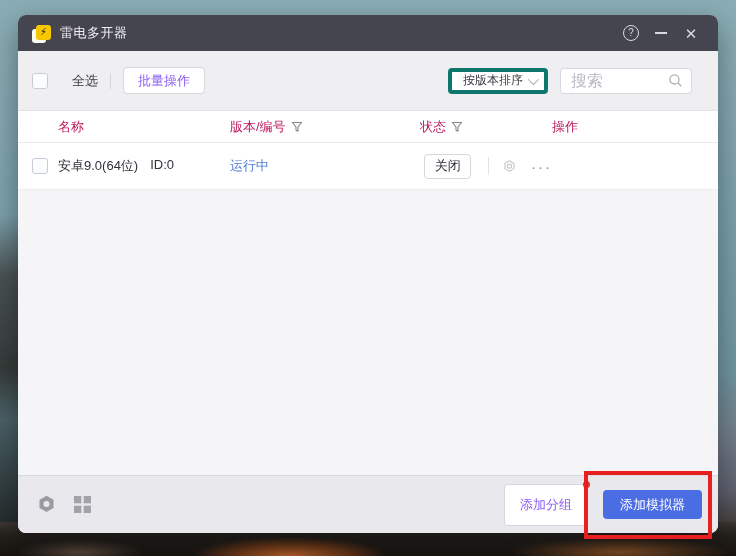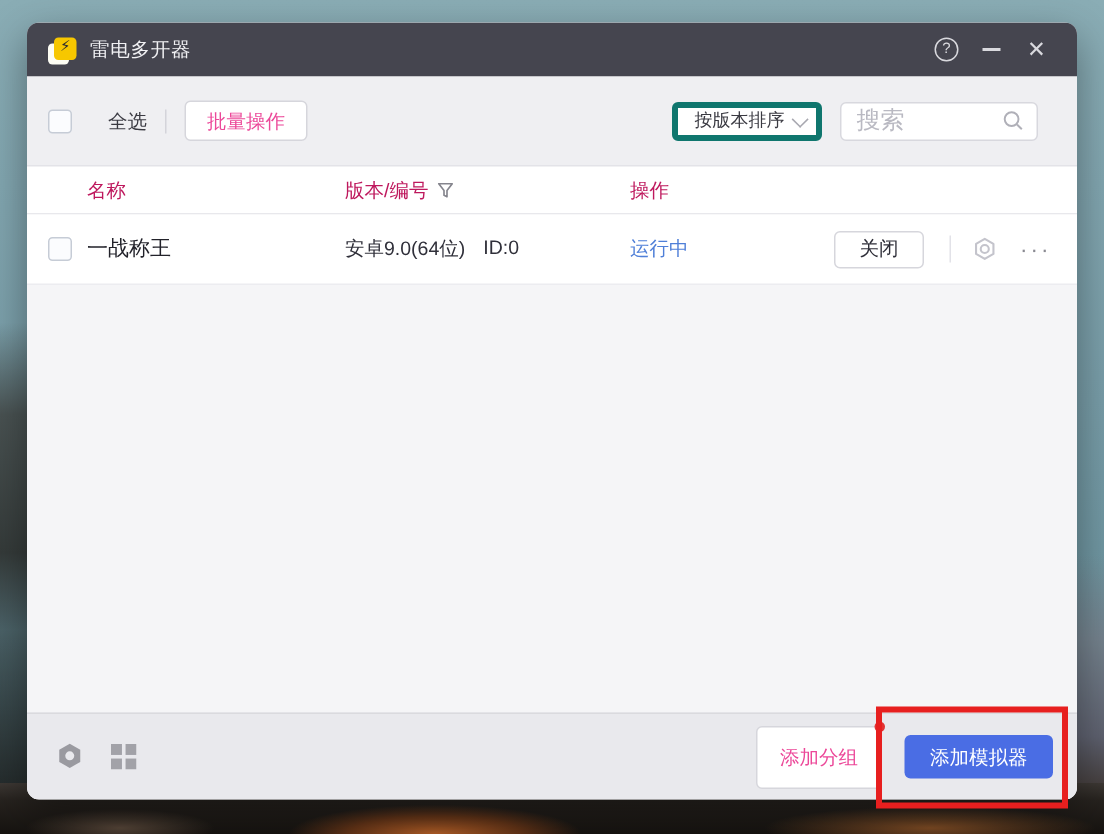--- a/index.html
+++ b/index.html
@@ -43,21 +43,21 @@
   .min-bar { width:12px; height:2px; background:#d9d9de; }
   .close-x { font-size:15px; line-height:1; }
 
   
   .toolbar { height:59px; background:#efeff2; display:flex; align-items:center;
     padding:0 26px 0 14px; flex:0 0 auto; }
   .cbx { width:16px; height:16px; border:1px solid #c6ccd6; border-radius:3px;
     background:#fbfcfe; flex:0 0 auto; }
   .sel-label { font-size:13px; color:#3a3a42; margin-left:24px; }
   .vdiv { width:1px; height:16px; background:#d4d4da; margin:0 12px; }
-  .btn { background:#fff; border:1px solid #d6d6dc; border-radius:4px; color:#ec4899;
+  .btn { background:#fff; border:1px solid #d6d6dc; border-radius:4px; color:#8b5cf6;
     font-size:13px; display:inline-flex; align-items:center; justify-content:center; cursor:pointer; }
   .batch-btn { height:27px; padding:0 14px; }
   .toolbar .spacer { flex:1; }
   .dropdown { width:100px; height:26px; background:#fff; border:4px solid #0f766e; border-radius:4px;
     display:flex; align-items:center; padding:0 8px 0 11px; font-size:12px; color:#3a3a42; cursor:pointer; }
   .dropdown .dd-label { flex:1; }
   .chev { width:8px; height:8px; border-right:1.4px solid #a8a8b0; border-bottom:1.4px solid #a8a8b0;
     transform:rotate(45deg) translateY(-2px); }
   .searchbox { width:132px; height:26px; background:#fff; border:1px solid #d8d8de; border-radius:4px;
     display:flex; align-items:center; padding:0 8px 0 10px; margin-left:12px; }
@@ -146,26 +146,31 @@
 
     <div class="thead grid-row">
       <span></span>
       <span class="th">名称</span>
       <span class="th">
         <span>版本/编号</span>
         <svg width="12" height="12" viewBox="0 0 12 12">
           <path d="M1.5 1.5h9L7 6v4.2L5 9.2V6z" fill="none" stroke="#85858d" stroke-width="1.1" stroke-linejoin="round"></path>
         </svg>
       </span>
+      <span class="th">
+        <span>状态</span>
+        <svg width="12" height="12" viewBox="0 0 12 12">
+          <path d="M1.5 1.5h9L7 6v4.2L5 9.2V6z" fill="none" stroke="#85858d" stroke-width="1.1" stroke-linejoin="round"></path>
+        </svg>
+      </span>
       <span class="th">操作</span>
     </div>
 
     <div class="trow grid-row">
       <span class="cbx" style="width:16px;height:16px;"></span>
-      <span class="cell-name">一战称王</span>
       <span class="cell-version">
         <span>安卓9.0(64位)</span>
         <span>ID:0</span>
       </span>
       <span class="cell-status">运行中</span>
       <span class="cell-ops">
         <button class="btn close-btn">关闭</button>
         <span class="ops-div"></span>
         <svg width="19" height="19" viewBox="0 0 19 19">
           <path d="M9.5 2.2l5.8 3.35v6.7L9.5 15.6 3.7 12.25v-6.7z" fill="none" stroke="#c4c4cc" stroke-width="1.4" stroke-linejoin="round"></path>

